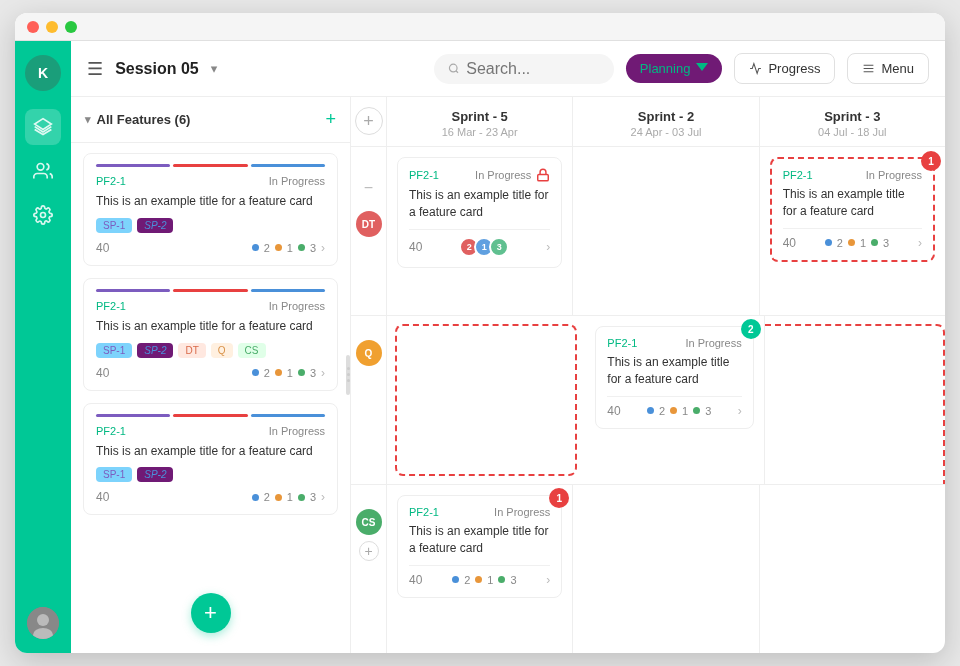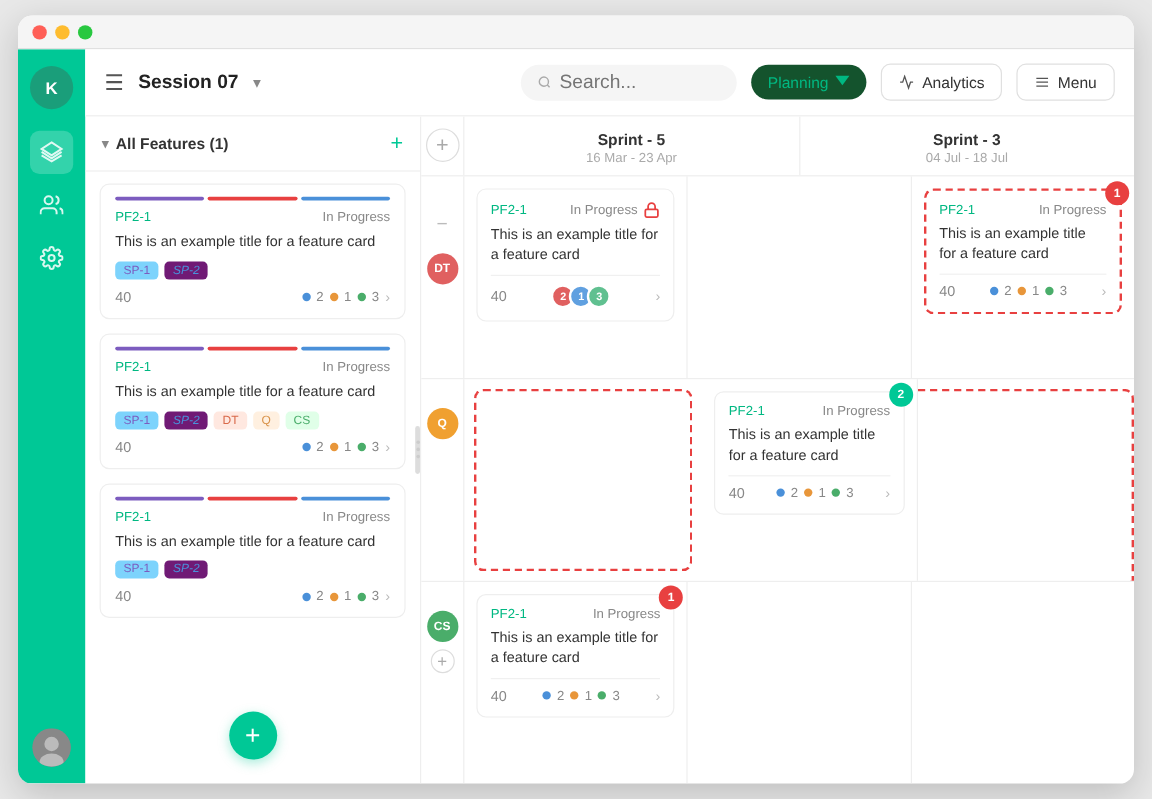--- a/index.html
+++ b/index.html
@@ -144,21 +144,21 @@
     }
     .topbar-search input {
       border: none;
       background: transparent;
       outline: none;
       font-size: 16px;
       color: #888;
       width: 100%;
     }
     .planning-btn {
-      background: #14532d;
+      background: #701a75;
       color: #00b882;
       border: none;
       border-radius: 20px;
       padding: 7px 14px;
       font-size: 13px;
       font-weight: 500;
       display: flex;
       align-items: center;
       gap: 6px;
       cursor: pointer;
@@ -565,58 +565,58 @@
             <ellipse cx="16" cy="28" rx="10" ry="7" fill="#bbb"></ellipse>
           </svg>
         </div>
       </div>
     </div>
 
     <div class="right-content">
 
       <div class="topbar">
         <span class="topbar-menu-icon">☰</span>
-        <span class="topbar-title">Session 07</span>
+        <span class="topbar-title">Session 05</span>
         <span class="topbar-chevron">▾</span>
         <div class="topbar-search">
           <svg width="13" height="13" viewBox="0 0 24 24" fill="none" stroke="#aaa" stroke-width="2.5">
             <circle cx="11" cy="11" r="8"></circle>
               <line x1="21" y1="21" x2="16.65" y2="16.65"></line>
           </svg>
           <input type="text" placeholder="Search..." style="">
         </div>
         <button class="planning-btn">
           <span>Planning</span>
           <svg width="12" height="12" viewBox="0 0 24 24" fill="#00b882" stroke="none">
               <polygon points="0,0 24,0 12,16"></polygon>
             </svg>
         </button>
         <button class="analytics-btn">
           <svg width="13" height="13" viewBox="0 0 24 24" fill="none" stroke="#555" stroke-width="2">
             <polyline points="22 12 18 12 15 21 9 3 6 12 2 12"></polyline>
           </svg>
-          <span>Analytics</span>
+          <span>Progress</span>
         </button>
         <button class="menu-btn">
           <svg width="13" height="13" viewBox="0 0 24 24" fill="none" stroke="#555" stroke-width="2">
             <line x1="3" y1="6" x2="21" y2="6"></line>
               <line x1="3" y1="12" x2="21" y2="12"></line>
               <line x1="3" y1="18" x2="21" y2="18"></line>
           </svg>
           <span>Menu</span>
         </button>
       </div>
 
       <div class="board-wrapper">
 
         <div class="left-panel">
           <div class="left-panel-header">
             <div class="left-panel-title">
               <span style="color:#888;font-size:11px;">▾</span>
-              <span>All Features (1)</span>
+              <span>All Features (6)</span>
             </div>
             <span class="left-panel-add">+</span>
           </div>
           <div class="left-panel-resize">
             <div class="resize-handle">
               <div style="display:flex;flex-direction:column;gap:3px;align-items:center;padding-top:12px;">
                 <div style="width:3px;height:3px;border-radius:50%;background:#ccc;"></div>
                 <div style="width:3px;height:3px;border-radius:50%;background:#ccc;"></div>
                 <div style="width:3px;height:3px;border-radius:50%;background:#ccc;"></div>
               </div>
@@ -710,20 +710,24 @@
 
         <div class="sprints-area-container">
 
           <div class="sprints-header-row">
             <div class="sprints-header-left-pad">
               <div class="sprints-top-add">+</div>
             </div>
             <div class="sprint-header-cell">
               <div class="sprint-name">Sprint - 5</div>
               <div class="sprint-dates">16 Mar - 23 Apr</div>
+            </div>
+            <div class="sprint-header-cell">
+              <div class="sprint-name">Sprint - 2</div>
+              <div class="sprint-dates">24 Apr - 03 Jul</div>
             </div>
             <div class="sprint-header-cell">
               <div class="sprint-name">Sprint - 3</div>
               <div class="sprint-dates">04 Jul - 18 Jul</div>
             </div>
           </div>
 
           <div class="sprint-row-area">
             <div class="sprint-row-label">
               <div style="display:flex;flex-direction:column;align-items:center;gap:6px;padding-top:10px;">

